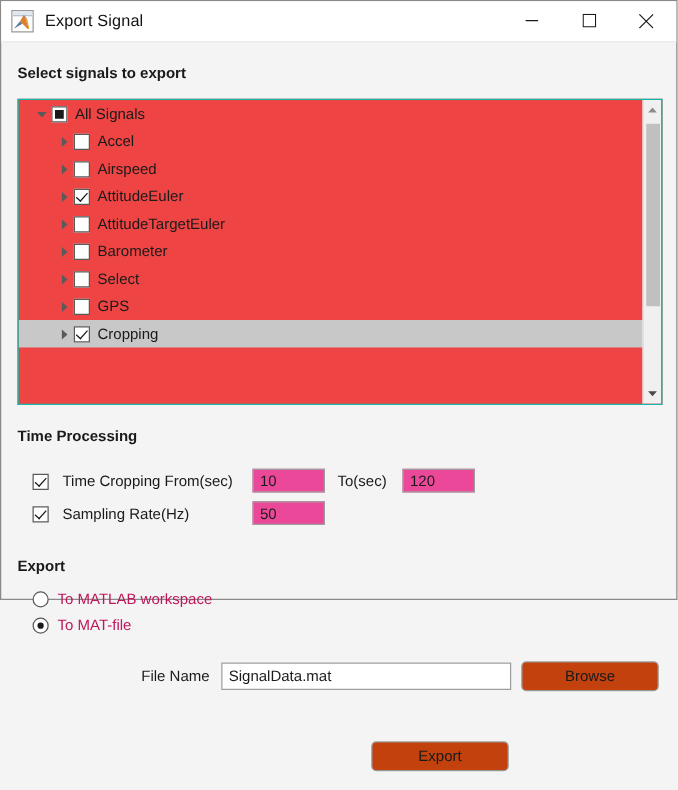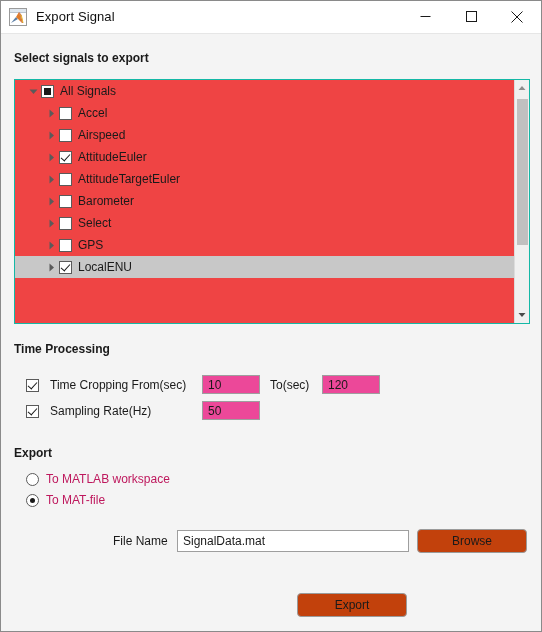--- a/index.html
+++ b/index.html
@@ -13,21 +13,21 @@
     font-family: "Liberation Sans", sans-serif;
     font-size: 12px;
     color: #1c1c1c;
     overflow: hidden;
     -webkit-font-smoothing: antialiased;
   }
   .window {
     position: absolute;
     left: 0; top: 0;
     width: 542px;
-    height: 632px;
+    height: 480px;
     box-sizing: border-box;
     border: 1px solid #8a8a8a;
     background: #f4f4f4;
     padding-left: 28px;
   }
 
   
   .titlebar {
     position: absolute;
     left: 0; top: 0;
@@ -414,21 +414,21 @@
           <span class="node-label">GPS</span>
         </div>
         <div class="tree-row selected">
           <span class="indent-1"></span>
           <span class="arrow">
             <svg width="7" height="9" viewBox="0 0 7 9">
               <path d="M1.5 0.5 L6 4.5 L1.5 8.5 Z" fill="#5a5a5a"></path>
             </svg>
           </span>
           <span class="cbox checked"></span>
-          <span class="node-label">LocalENU</span>
+          <span class="node-label">Cropping</span>
         </div>
       </div>
 
     <div class="scrollbar">
       <div class="sb-arrow up">
         <svg width="8" height="6" viewBox="0 0 8 6">
             <path d="M4 1 L7.5 5 L0.5 5 Z" fill="#8c8c8c"></path>
           </svg>
       </div>
       <div class="sb-thumb"></div>

